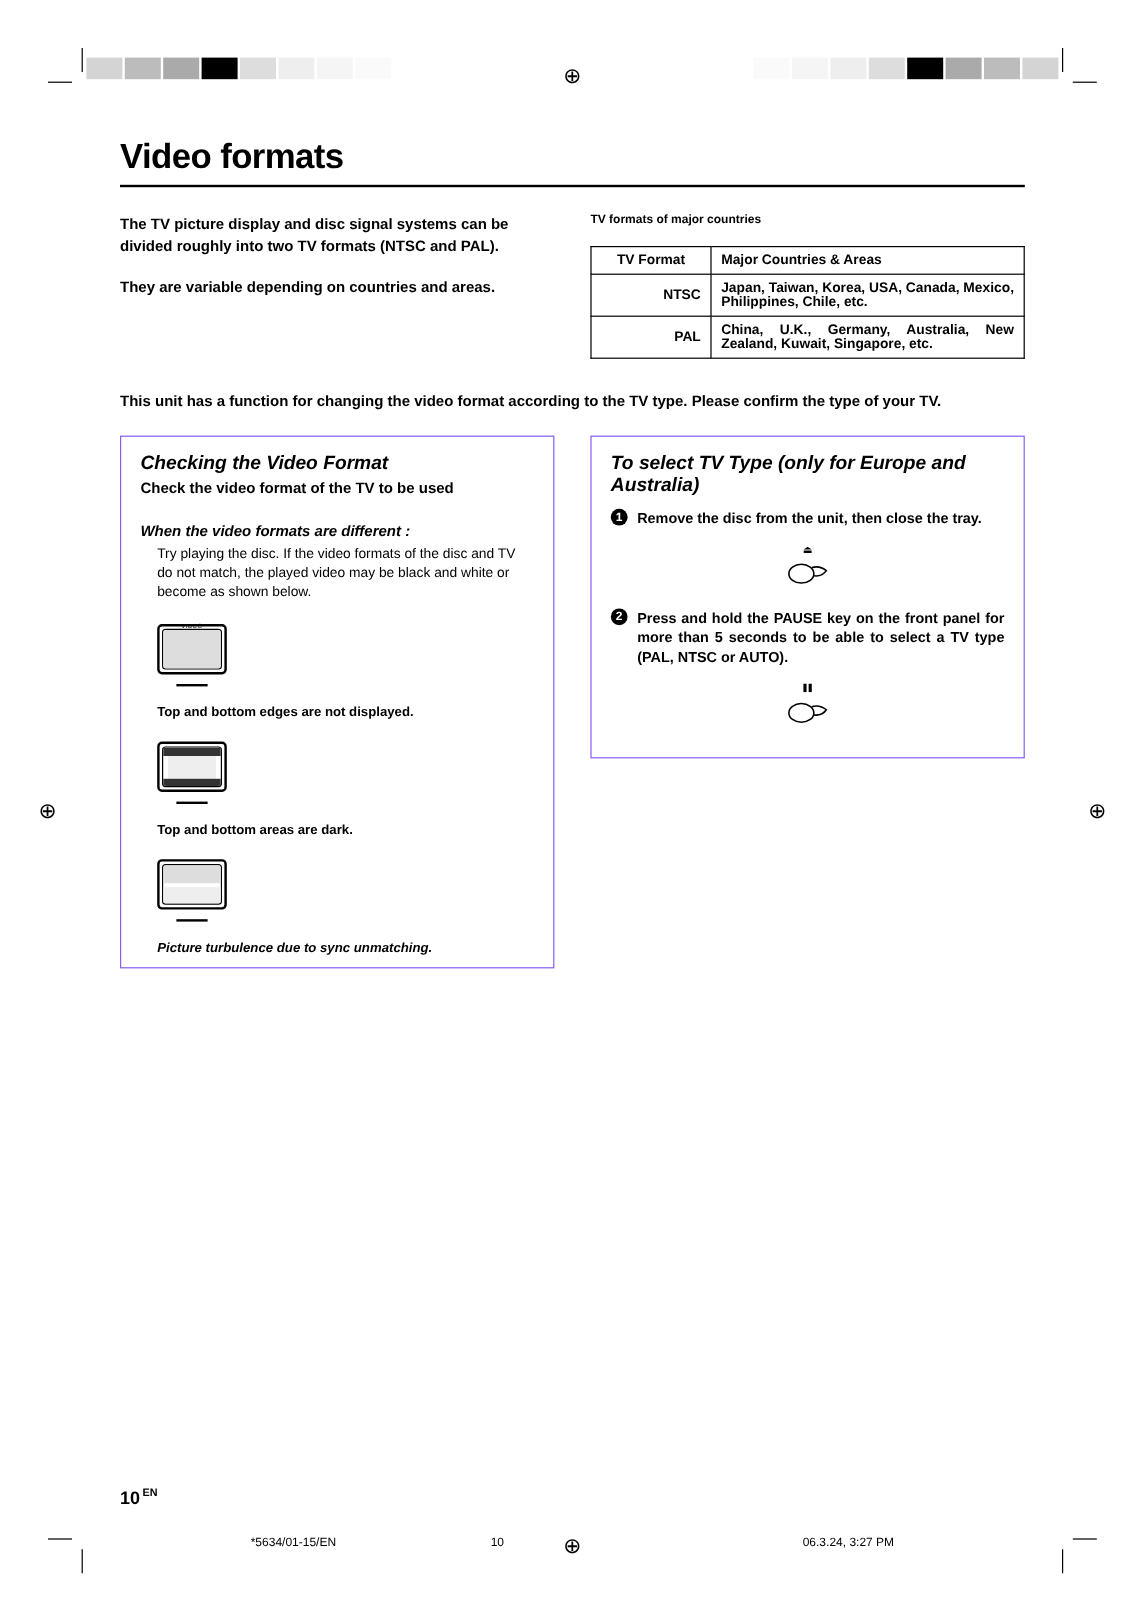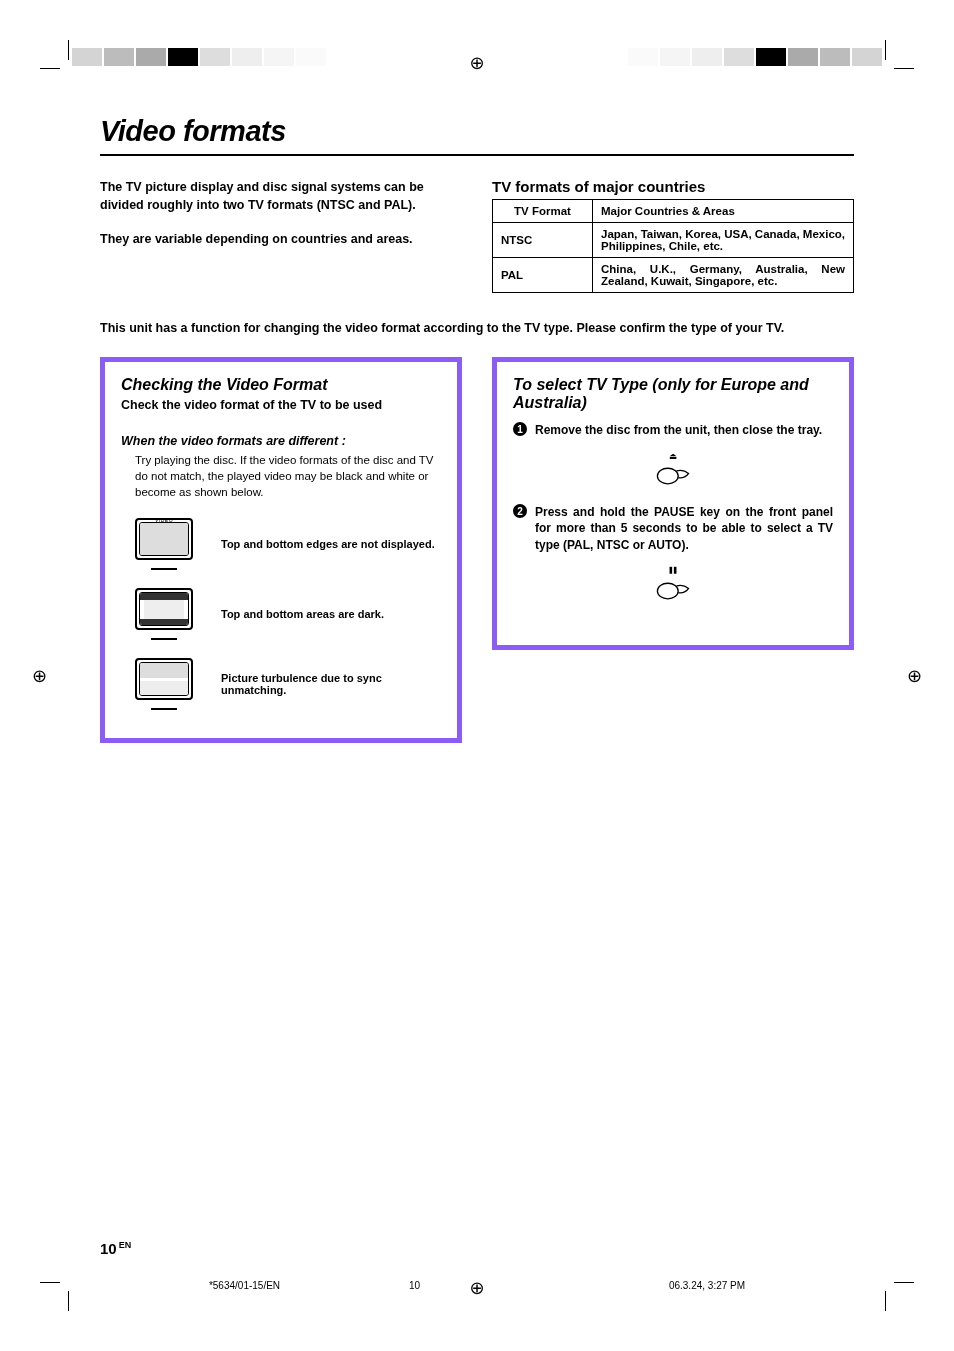--- a/index.html
+++ b/index.html
@@ -35,43 +35,42 @@
   .reg-left { position:absolute; left:32px; top:50%; transform:translateY(-50%); font-size:18px; }
   .reg-right{ position:absolute; right:32px; top:50%; transform:translateY(-50%); font-size:18px; }
 
   .page {
     position: absolute;
     left: 100px; right: 100px; top: 115px; bottom: 100px;
   }
   .title {
     font-size: 29px;
     font-weight: bold;
-    font-style: italic;
     letter-spacing: -0.5px;
   }
   .title-rule { height:2px; background:#000; margin-top:6px; }
   .intro-row { display:flex; gap:30px; margin-top:22px; }
   .intro-left { flex: 1; font-size:12.5px; font-weight:bold; line-height:1.45; }
   .intro-left p { margin: 0 0 16px 0; }
   .intro-right { flex: 1; }
-  .table-caption { font-size:15px; font-weight:bold; margin-bottom:4px; }
+  .table-caption { font-size:10px; font-weight:bold; margin-bottom:16px; }
   table { border-collapse: collapse; width:100%; font-size:11.5px;border-radius:11px; }
   th, td { border:1px solid #000; padding:5px 8px; vertical-align: middle; }
   th { font-weight:bold; text-align:left; }
-  td.fmt { text-align:left; font-weight:bold; width:100px; }
+  td.fmt { text-align:right; font-weight:bold; width:100px; }
   td.area { text-align:justify; font-weight:bold; }
   .note { font-size:12.5px; font-weight:bold; margin-top:28px; }
 
   .boxes { display:flex; gap:30px; margin-top:22px; align-items:flex-start; }
-  .box { border:5px solid #8b5cf6; padding:14px 16px 28px 16px; flex:1; }
+  .box { border:1px solid #8b5cf6; padding:14px 16px 10px 16px; flex:1; }
   .box-h { font-size:16px; font-weight:bold; font-style:italic; margin:0; }
   .box-sub { font-size:12.5px; font-weight:bold; margin:4px 0 0 0; }
   .subhead2 { font-size:12.5px; font-weight:bold; margin-top:22px;font-style:italic; }
   .body-text { font-size:11.5px; line-height:1.4; margin:4px 0 0 14px; }
-  .fig-row { display:flex; align-items:center; gap:28px; margin-top:18px; }
+  .fig-row { display:flex; align-items:flex-start; gap:16px; margin-top:18px;flex-direction:column; }
   .fig-row .cap { font-size:11px; font-weight:bold; flex:1; }
   .tv {
     width:58px; height:52px; position:relative;
   }
   .tv .outer { position:absolute; inset:0 0 10px 0; border:2px solid #000; border-radius:4px; background:#fff; }
   .tv .screen { position:absolute; inset:4px 4px 14px 4px; border:1.5px solid #000; border-radius:3px; overflow:hidden; background:#fff; }
   .tv .label { position:absolute; top:-1px; left:50%; transform:translateX(-50%); font-size:5px; letter-spacing:0.5px; }
   .tv .stand { position:absolute; bottom:0; left:50%; transform:translateX(-50%); width:26px; height:6px; border-bottom:2px solid #000; }
   .tv .band-full { position:absolute; inset:0; background:#ddd; }
   .tv .band-top { position:absolute; left:0; right:0; top:0; height:20%; background:#333; }
@@ -186,21 +185,21 @@
           <div class="screen">
             <div class="scribble"></div>
             <div class="band-top"></div>
               <div class="band-bot"></div>
           </div>
           <div class="stand"></div>
         </div>
         <div class="cap">Top and bottom areas are dark.</div>
       </div>
 
-      <div class="fig-row" style="margin-left:14px;">
+      <div class="fig-row" style="margin-left:14px;font-style:italic;">
         <div class="tv">
           <div class="outer"></div>
           <div class="screen">
             <div class="split-top"></div>
               <div class="split-bot"></div>
           </div>
           <div class="stand"></div>
         </div>
         <div class="cap">Picture turbulence due to sync unmatching.</div>
       </div>

